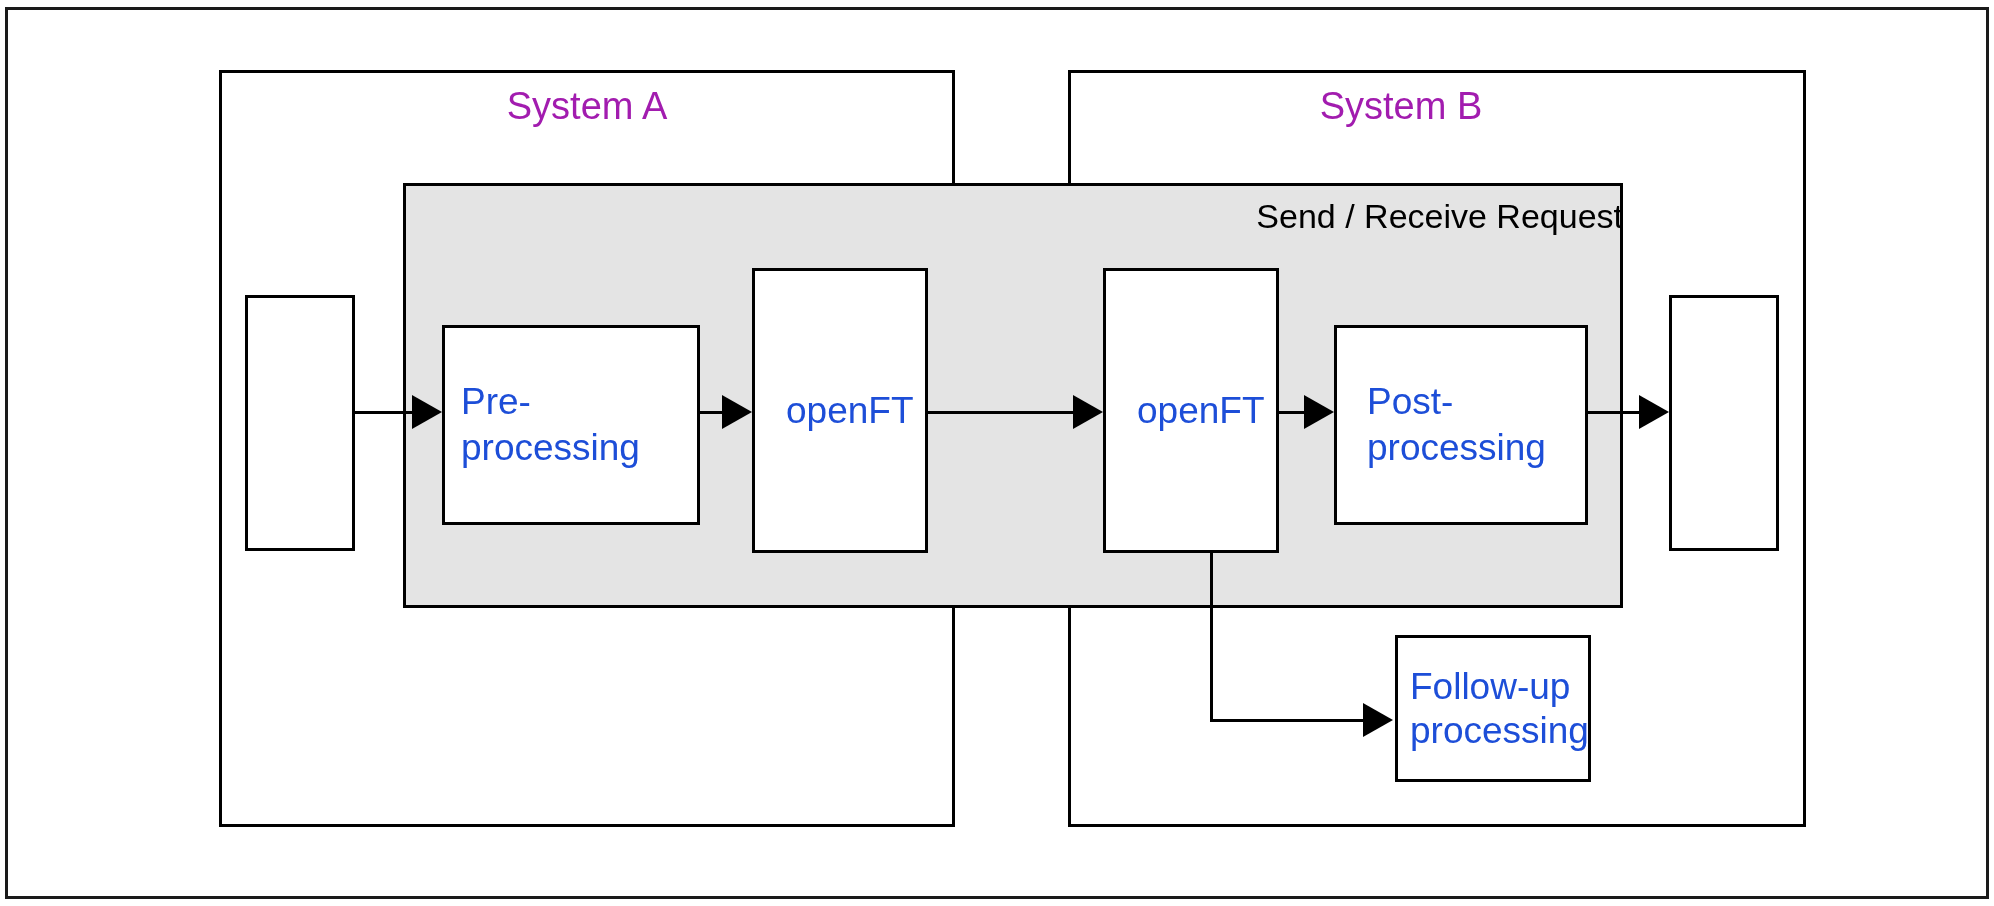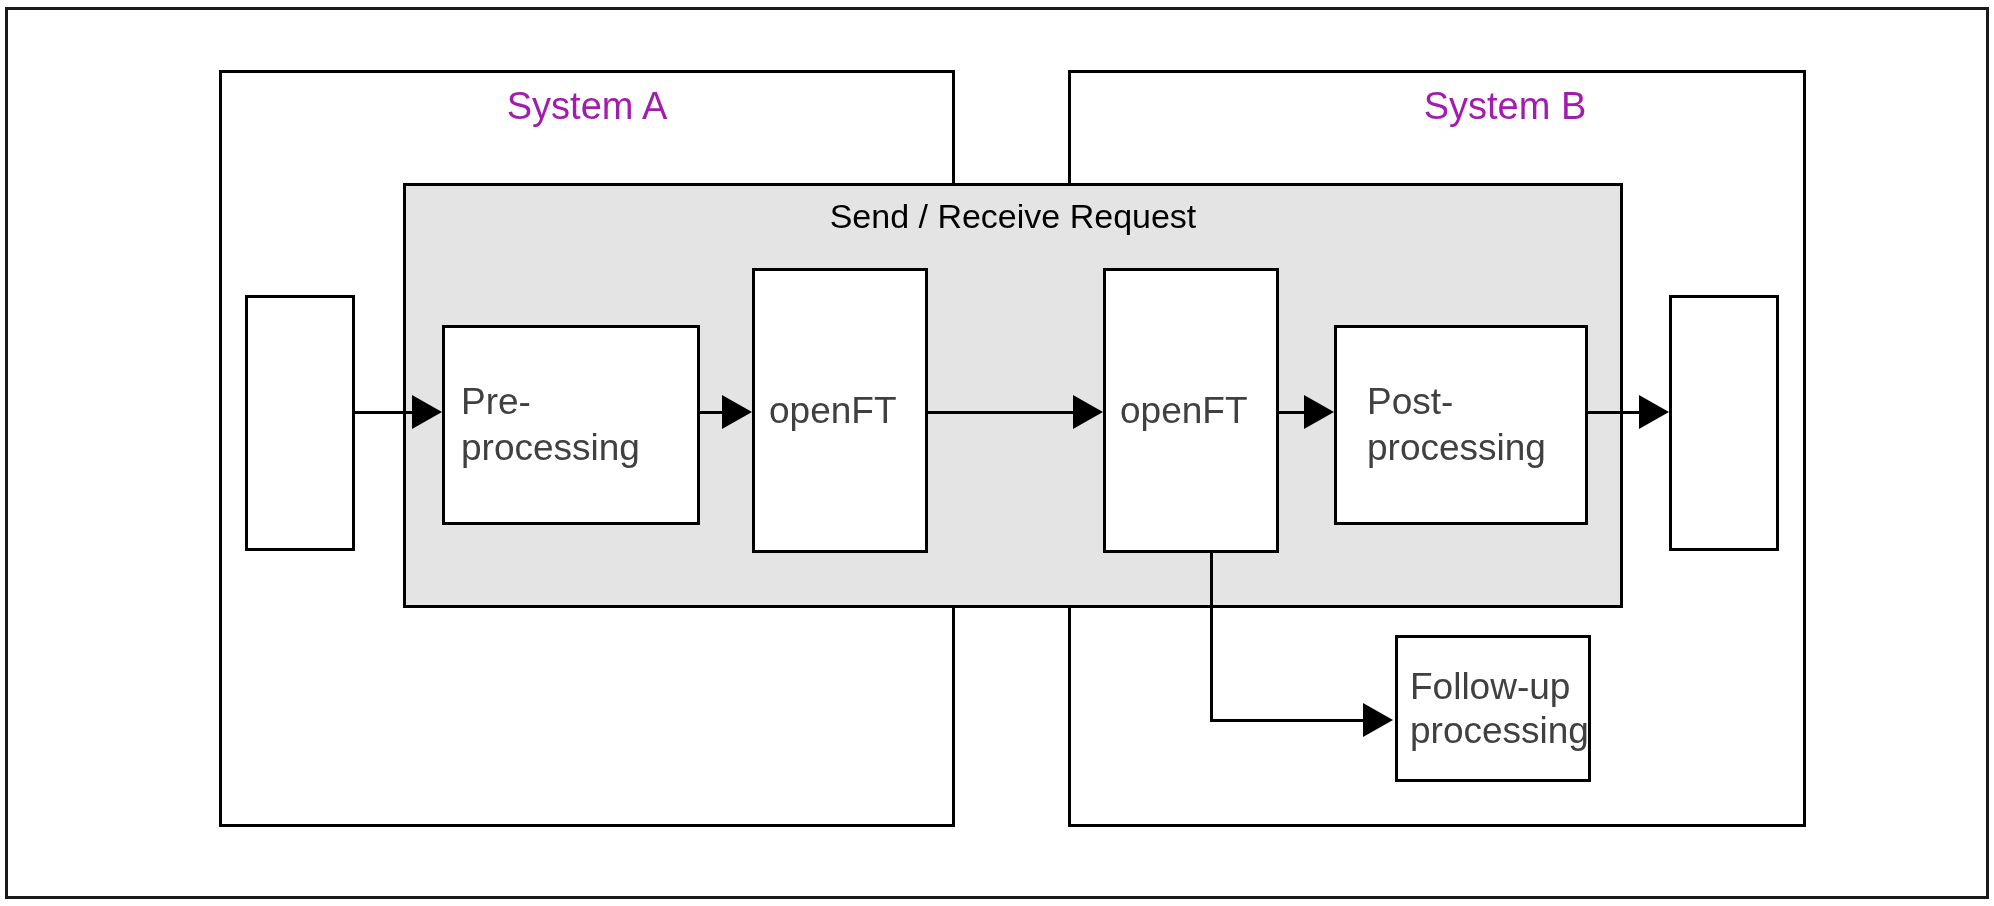--- a/index.html
+++ b/index.html
@@ -44,45 +44,45 @@
     white-space: nowrap;
   }
   .band {
     position: absolute;
     box-sizing: border-box;
     border: 3px solid #000000;
     background: #e4e4e4;
   }
   .band-label {
     position: absolute;
-    text-align: center;
+    text-align: right;
     font-size: 34px;
     line-height: 36px;
     color: #000000;
     white-space: nowrap;
   }
   .proc-box {
     position: absolute;
     box-sizing: border-box;
     border: 3px solid #000000;
     background: #ffffff;
     display: flex;
     align-items: center;
     justify-content: flex-start;
   }
   .proc-box .label {
     font-size: 37px;
     line-height: 46px;
-    color: #404040;
+    color: #1d4ed8;
     text-align: left;
     padding-left: 16px;
     white-space: pre-line;
   }
   .proc-box.center .label {
-    padding-left: 14px;
+    padding-left: 31px;
   }
   .blank-box {
     position: absolute;
     box-sizing: border-box;
     border: 3px solid #000000;
     background: #ffffff;
   }
   
   .hline {
     position: absolute;
@@ -107,21 +107,21 @@
 <body>
 
 <div id="canvas">
 
   <div class="outer-frame"></div>
 
   <div class="system-box" style="left:219px; top:70px; width:736px; height:757px;"></div>
   <div class="system-label" style="left:219px; top:86px; width:736px;">System A</div>
 
   <div class="system-box" style="left:1068px; top:70px; width:738px; height:757px;"></div>
-  <div class="system-label" style="left:1128px; top:86px; width:754px;">System B</div>
+  <div class="system-label" style="left:1024px; top:86px; width:754px;">System B</div>
 
   <div class="band" style="left:403px; top:183px; width:1220px; height:425px;"></div>
   <div class="band-label" style="left:403px; top:198px; width:1220px;">Send / Receive Request</div>
 
   <div class="hline" style="left:355px; top:411px; width:59px;"></div>
   <div class="arrowhead" style="left:412px; top:395px;"></div>
 
   <div class="hline" style="left:700px; top:411px; width:24px;"></div>
   <div class="arrowhead" style="left:722px; top:395px;"></div>
 

